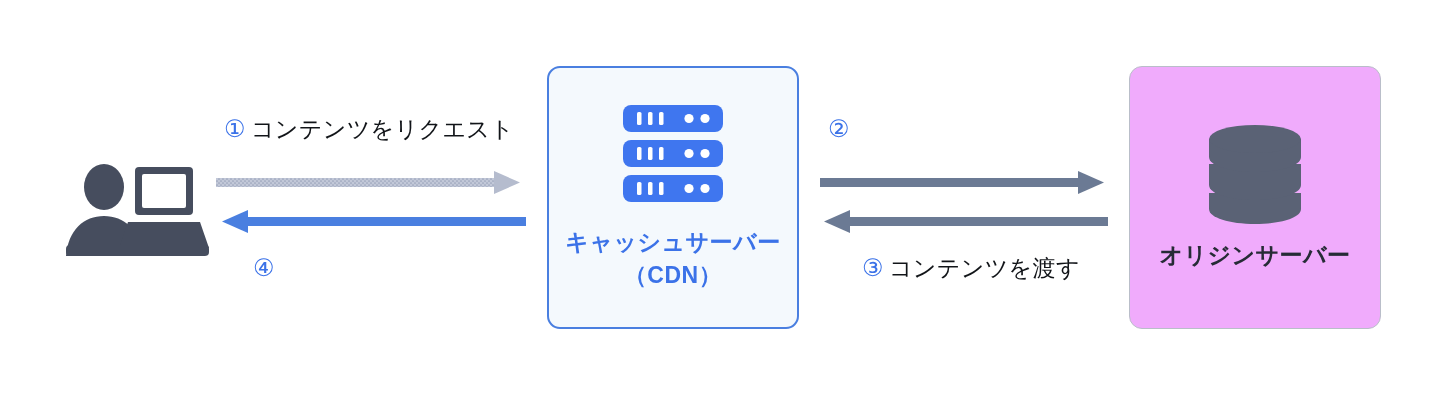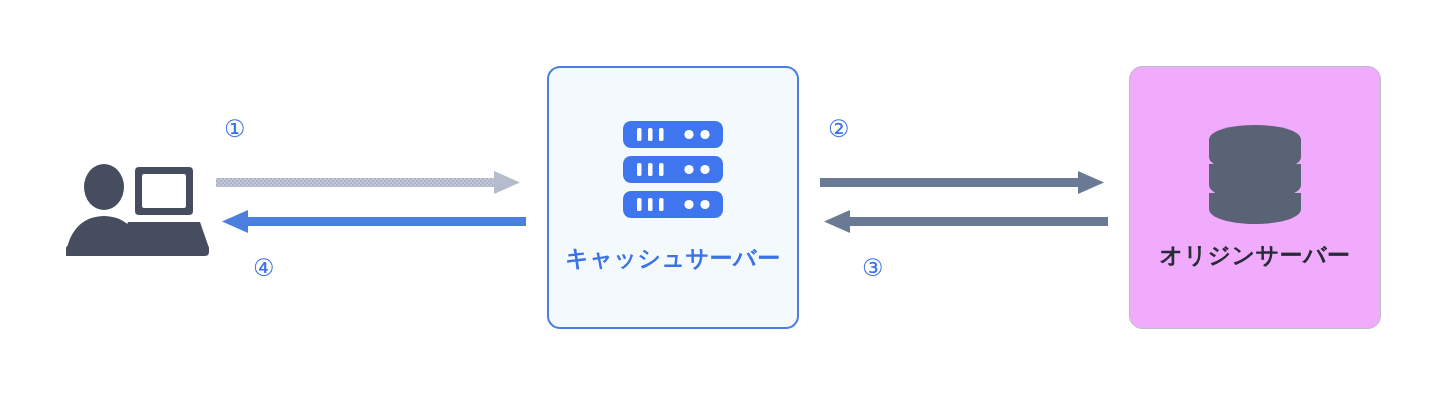--- a/index.html
+++ b/index.html
@@ -180,20 +180,21 @@
           <rect x="16" y="78" width="4.5" height="13" rx="1.6"></rect>
           <rect x="27" y="78" width="4.5" height="13" rx="1.6"></rect>
           <rect x="38" y="78" width="4.5" height="13" rx="1.6"></rect>
           <circle cx="68" cy="84.5" r="4.6"></circle>
           <circle cx="84" cy="84.5" r="4.6"></circle>
         </g>
       </svg>
     </span>
     <div class="node-label cdn">
       <div>キャッシュサーバー</div>
+      <div>（CDN）</div>
     </div>
   </div>
 
   <div class="arrow-group ar-right">
     <svg width="288" height="75" viewBox="0 0 288 75" xmlns="http://www.w3.org/2000/svg">
 
       <g>
         <rect x="0" y="10" width="262" height="9" fill="#6b7a94"></rect>
         <path d="M258 3 L284 14.5 L258 26 Z" fill="#6b7a94"></path>
       </g>
@@ -219,27 +220,29 @@
         </g>
       </svg>
     </span>
     <div class="node-label origin">
       <div>オリジンサーバー</div>
     </div>
   </div>
 
   <div class="step-label lbl-1">
     <span class="step-num">①</span>
+    <span class="step-text">コンテンツをリクエスト</span>
   </div>
 
   <div class="step-label lbl-4">
     <span class="step-num">④</span>
   </div>
 
   <div class="step-label lbl-2">
     <span class="step-num">②</span>
   </div>
 
   <div class="step-label lbl-3">
     <span class="step-num">③</span>
+    <span class="step-text">コンテンツを渡す</span>
   </div>
 
 </div>
 
 </body></html>

